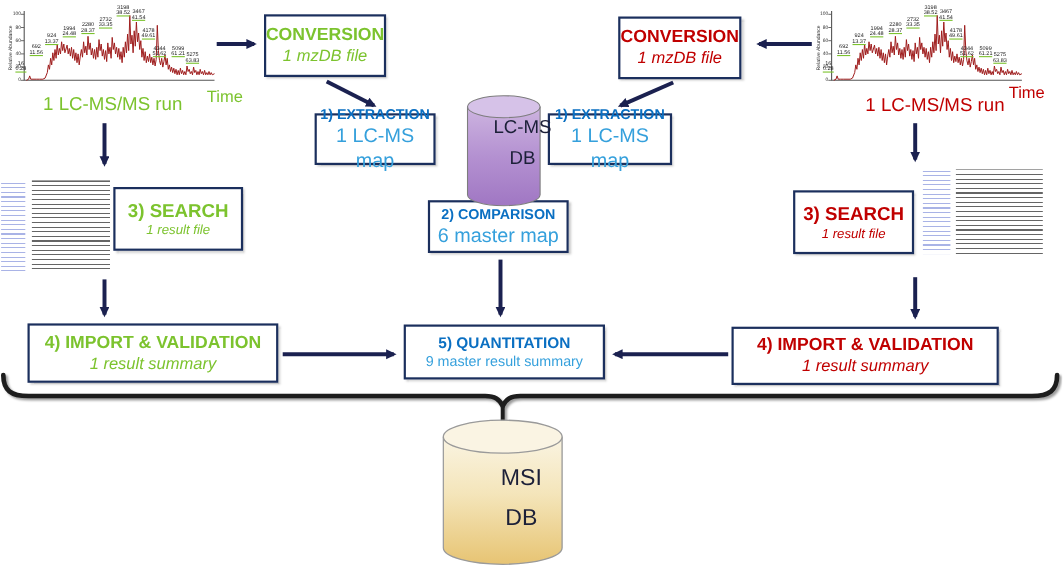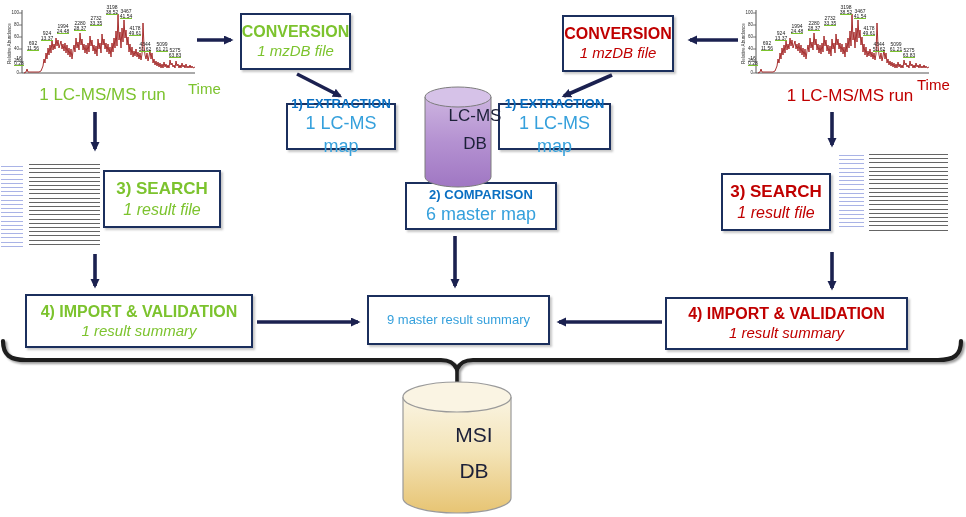--- a/index.html
+++ b/index.html
@@ -10,21 +10,21 @@
         align-items:center;justify-content:center;text-align:center;line-height:1.25;
         box-shadow:2px 2px 2px rgba(130,130,130,.45);box-sizing:border-box;}
   .step .t{font-weight:700;}
   .step .s{font-style:italic;}
   .green{color:#7cc32e;}
   .red{color:#c00000;}
   .bluet{color:#0a6fc2;}
   .blues{color:#35a0dc;font-style:normal !important;}
   .conv .t{font-size:16px;} .conv .s{font-size:15px;}
   .small .t{font-size:13px;} .small .s{font-size:18px;}
-  .search .t{font-size:17px;} .search .s{font-size:16px;}
+  .search .t{font-size:17px;} .search .s{font-size:12px;}
   .import .t{font-size:16px;} .import .s{font-size:15px;}
   .quant .t{font-size:14px;} .quant .s{font-size:13px;}
   
   .chart{position:absolute;width:192px;height:84px;}
   .chart svg{position:absolute;left:0;top:0;}
   .pk{position:absolute;width:22px;margin-left:-11px;display:flex;flex-direction:column;align-items:center;
       font-size:5px;line-height:4.6px;color:#1a1a1a;}
   .pk .rt{border-bottom:1.4px solid #7cc32e;}
   .ytick{position:absolute;left:0;width:13px;text-align:right;font-size:4.5px;line-height:5px;color:#333;}
   .ylab{position:absolute;left:1px;top:12px;height:60px;font-size:4.6px;color:#333;
@@ -221,41 +221,42 @@
   <div class="step small" style="left:286px;top:103px;width:110px;height:47px;">
     <div class="t bluet">1) EXTRACTION</div>
     <div class="s blues">1 LC-MS map</div>
   </div>
 
   <div class="step small" style="left:498px;top:103px;width:113px;height:47px;">
     <div class="t bluet">1) EXTRACTION</div>
     <div class="s blues">1 LC-MS map</div>
   </div>
 
-  <div class="step small" style="left:389px;top:182px;width:152px;height:48px;margin-left:16px;">
+  <div class="step small" style="left:389px;top:182px;width:128px;height:48px;">
     <div class="t bluet">2) COMPARISON</div>
     <div class="s blues">6 master map</div>
   </div>
 
   <div class="step search" style="left:103px;top:170px;width:118px;height:58px;">
     <div class="t green">3) SEARCH</div>
     <div class="s green">1 result file</div>
   </div>
 
   <div class="step search" style="left:721px;top:173px;width:110px;height:58px;">
     <div class="t red">3) SEARCH</div>
     <div class="s red">1 result file</div>
   </div>
 
   <div class="step import" style="left:25px;top:294px;width:228px;height:54px;">
     <div class="t green">4) IMPORT &amp; VALIDATION</div>
     <div class="s green">1 result summary</div>
   </div>
 
   <div class="step quant" style="left:367px;top:295px;width:183px;height:50px;">
+    <div class="t bluet">5) QUANTITATION</div>
     <div class="s blues">9 master result summary</div>
   </div>
 
   <div class="step import" style="left:665px;top:297px;width:243px;height:53px;">
     <div class="t red">4) IMPORT &amp; VALIDATION</div>
     <div class="s red">1 result summary</div>
   </div>
 
   <div class="doc" style="left:0px;top:162px;width:102px;height:90px;">
     <div class="colA"></div>

